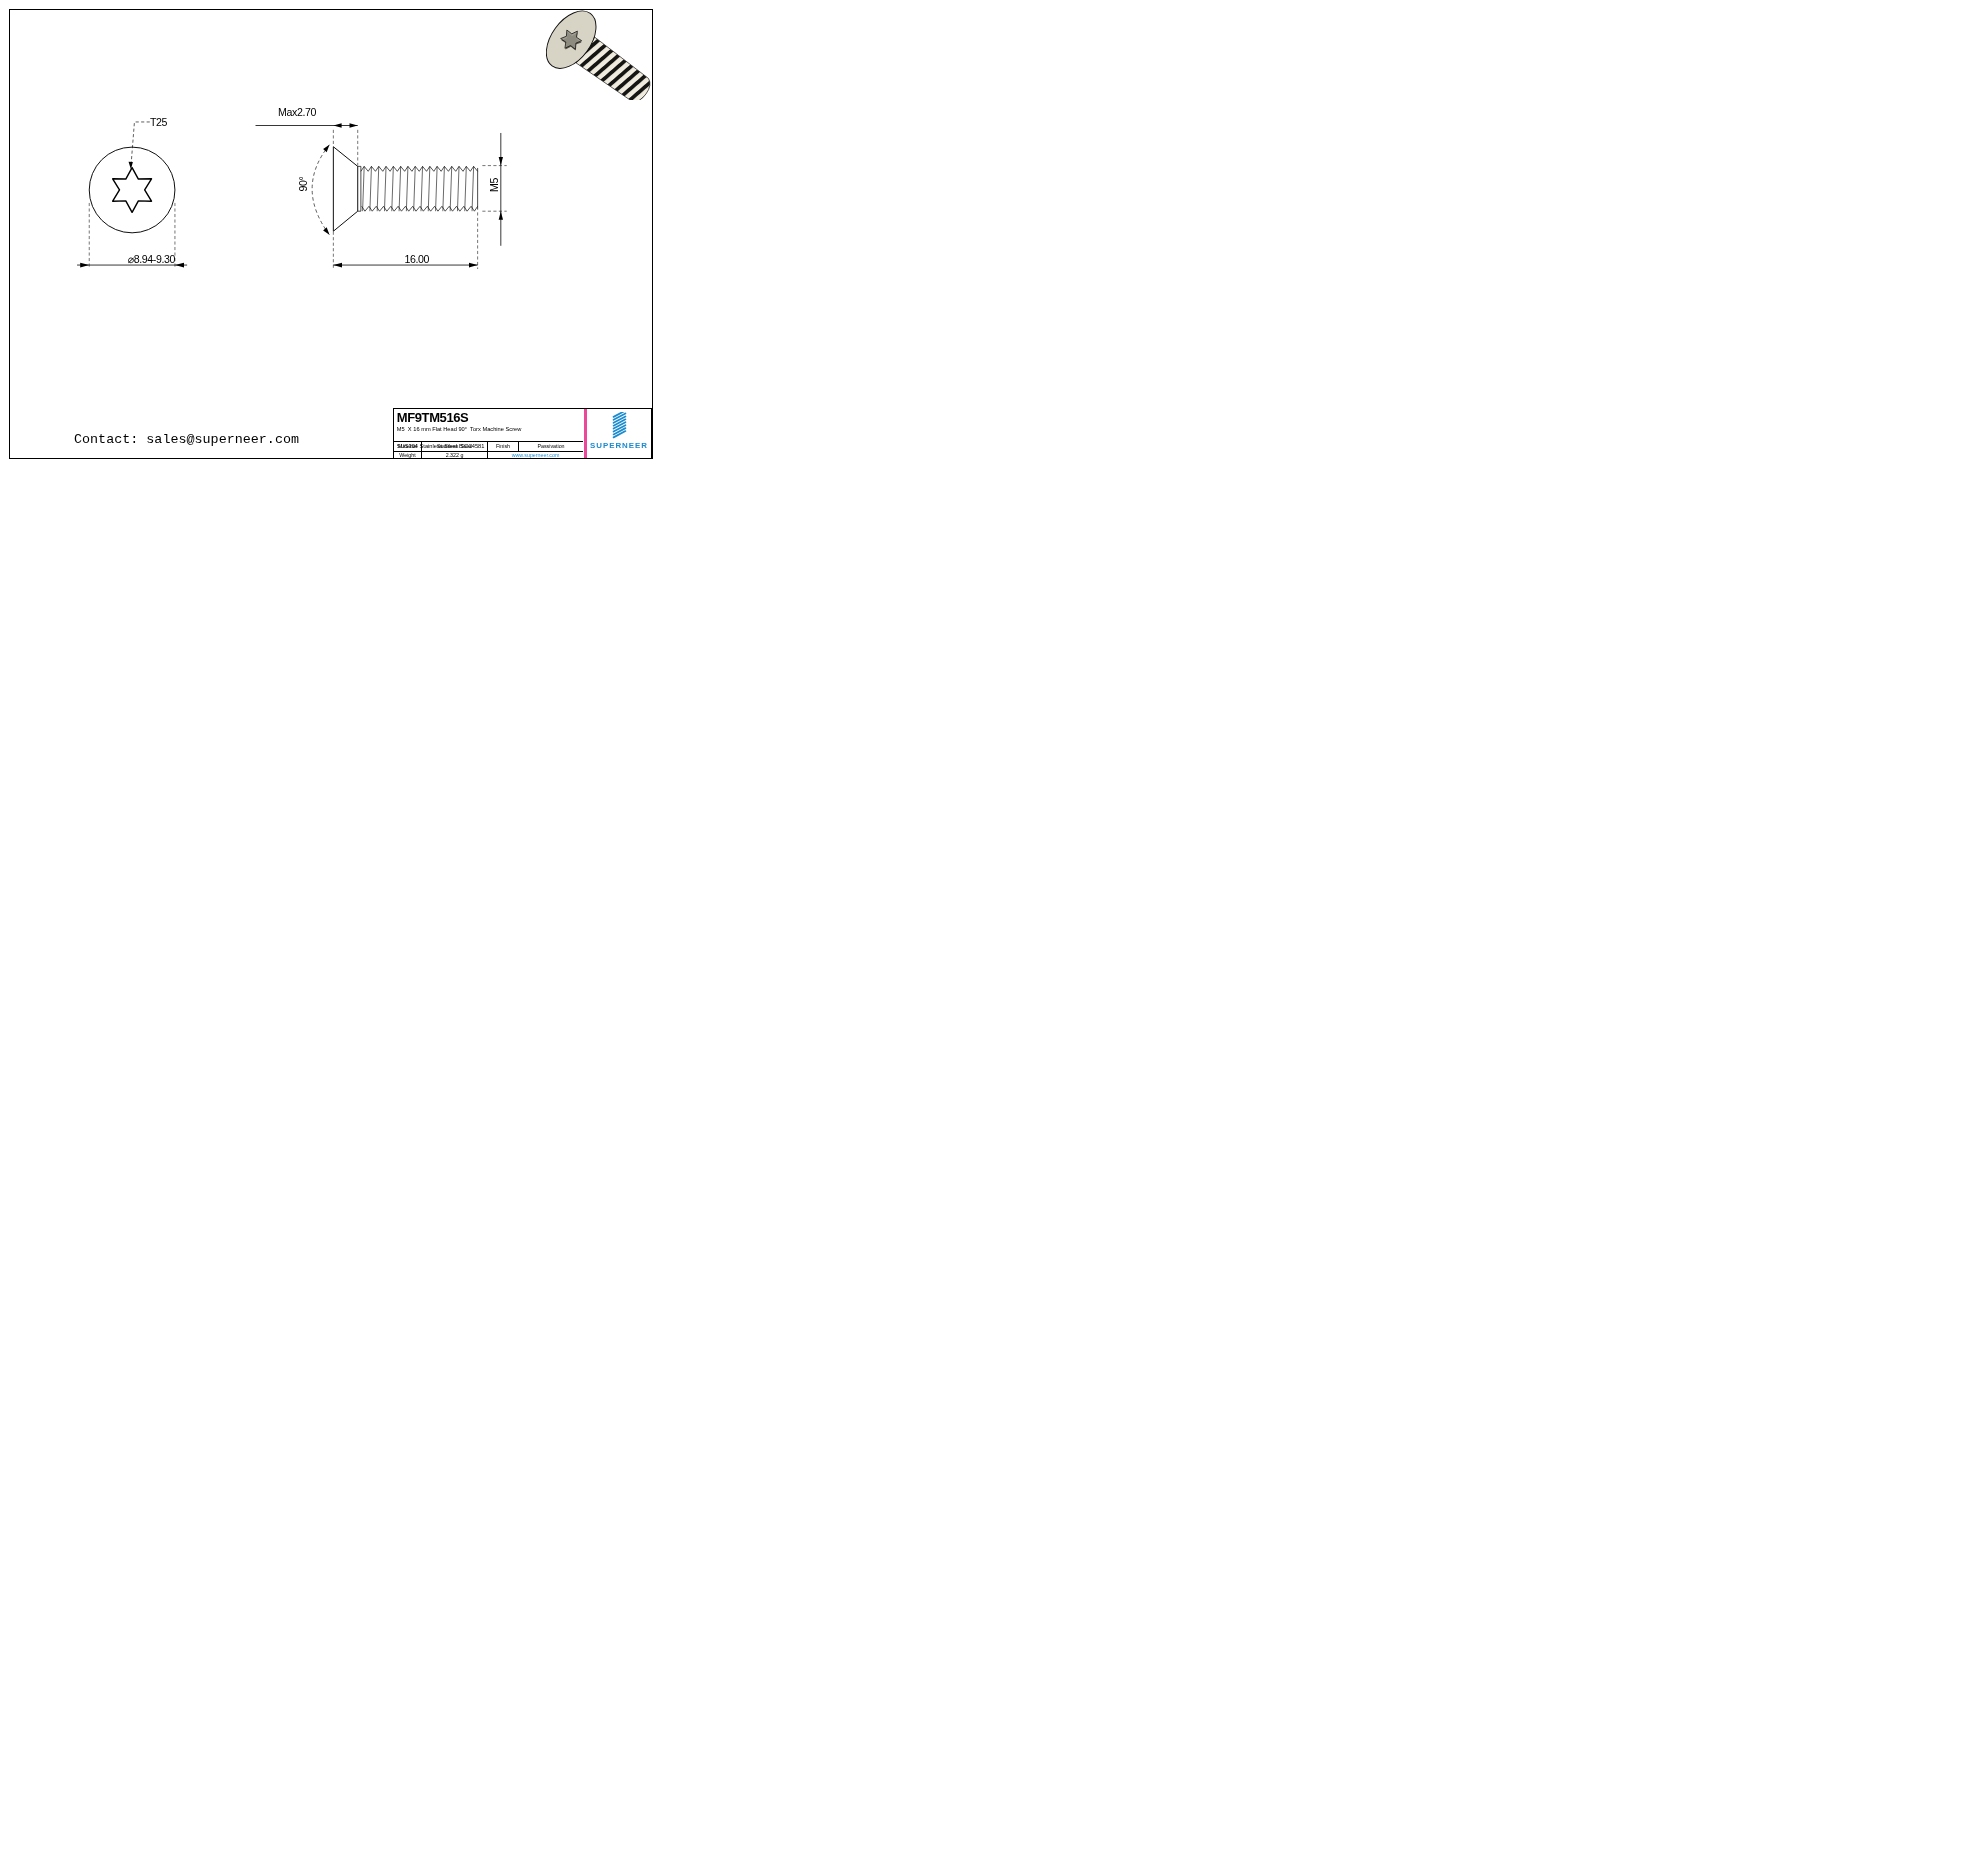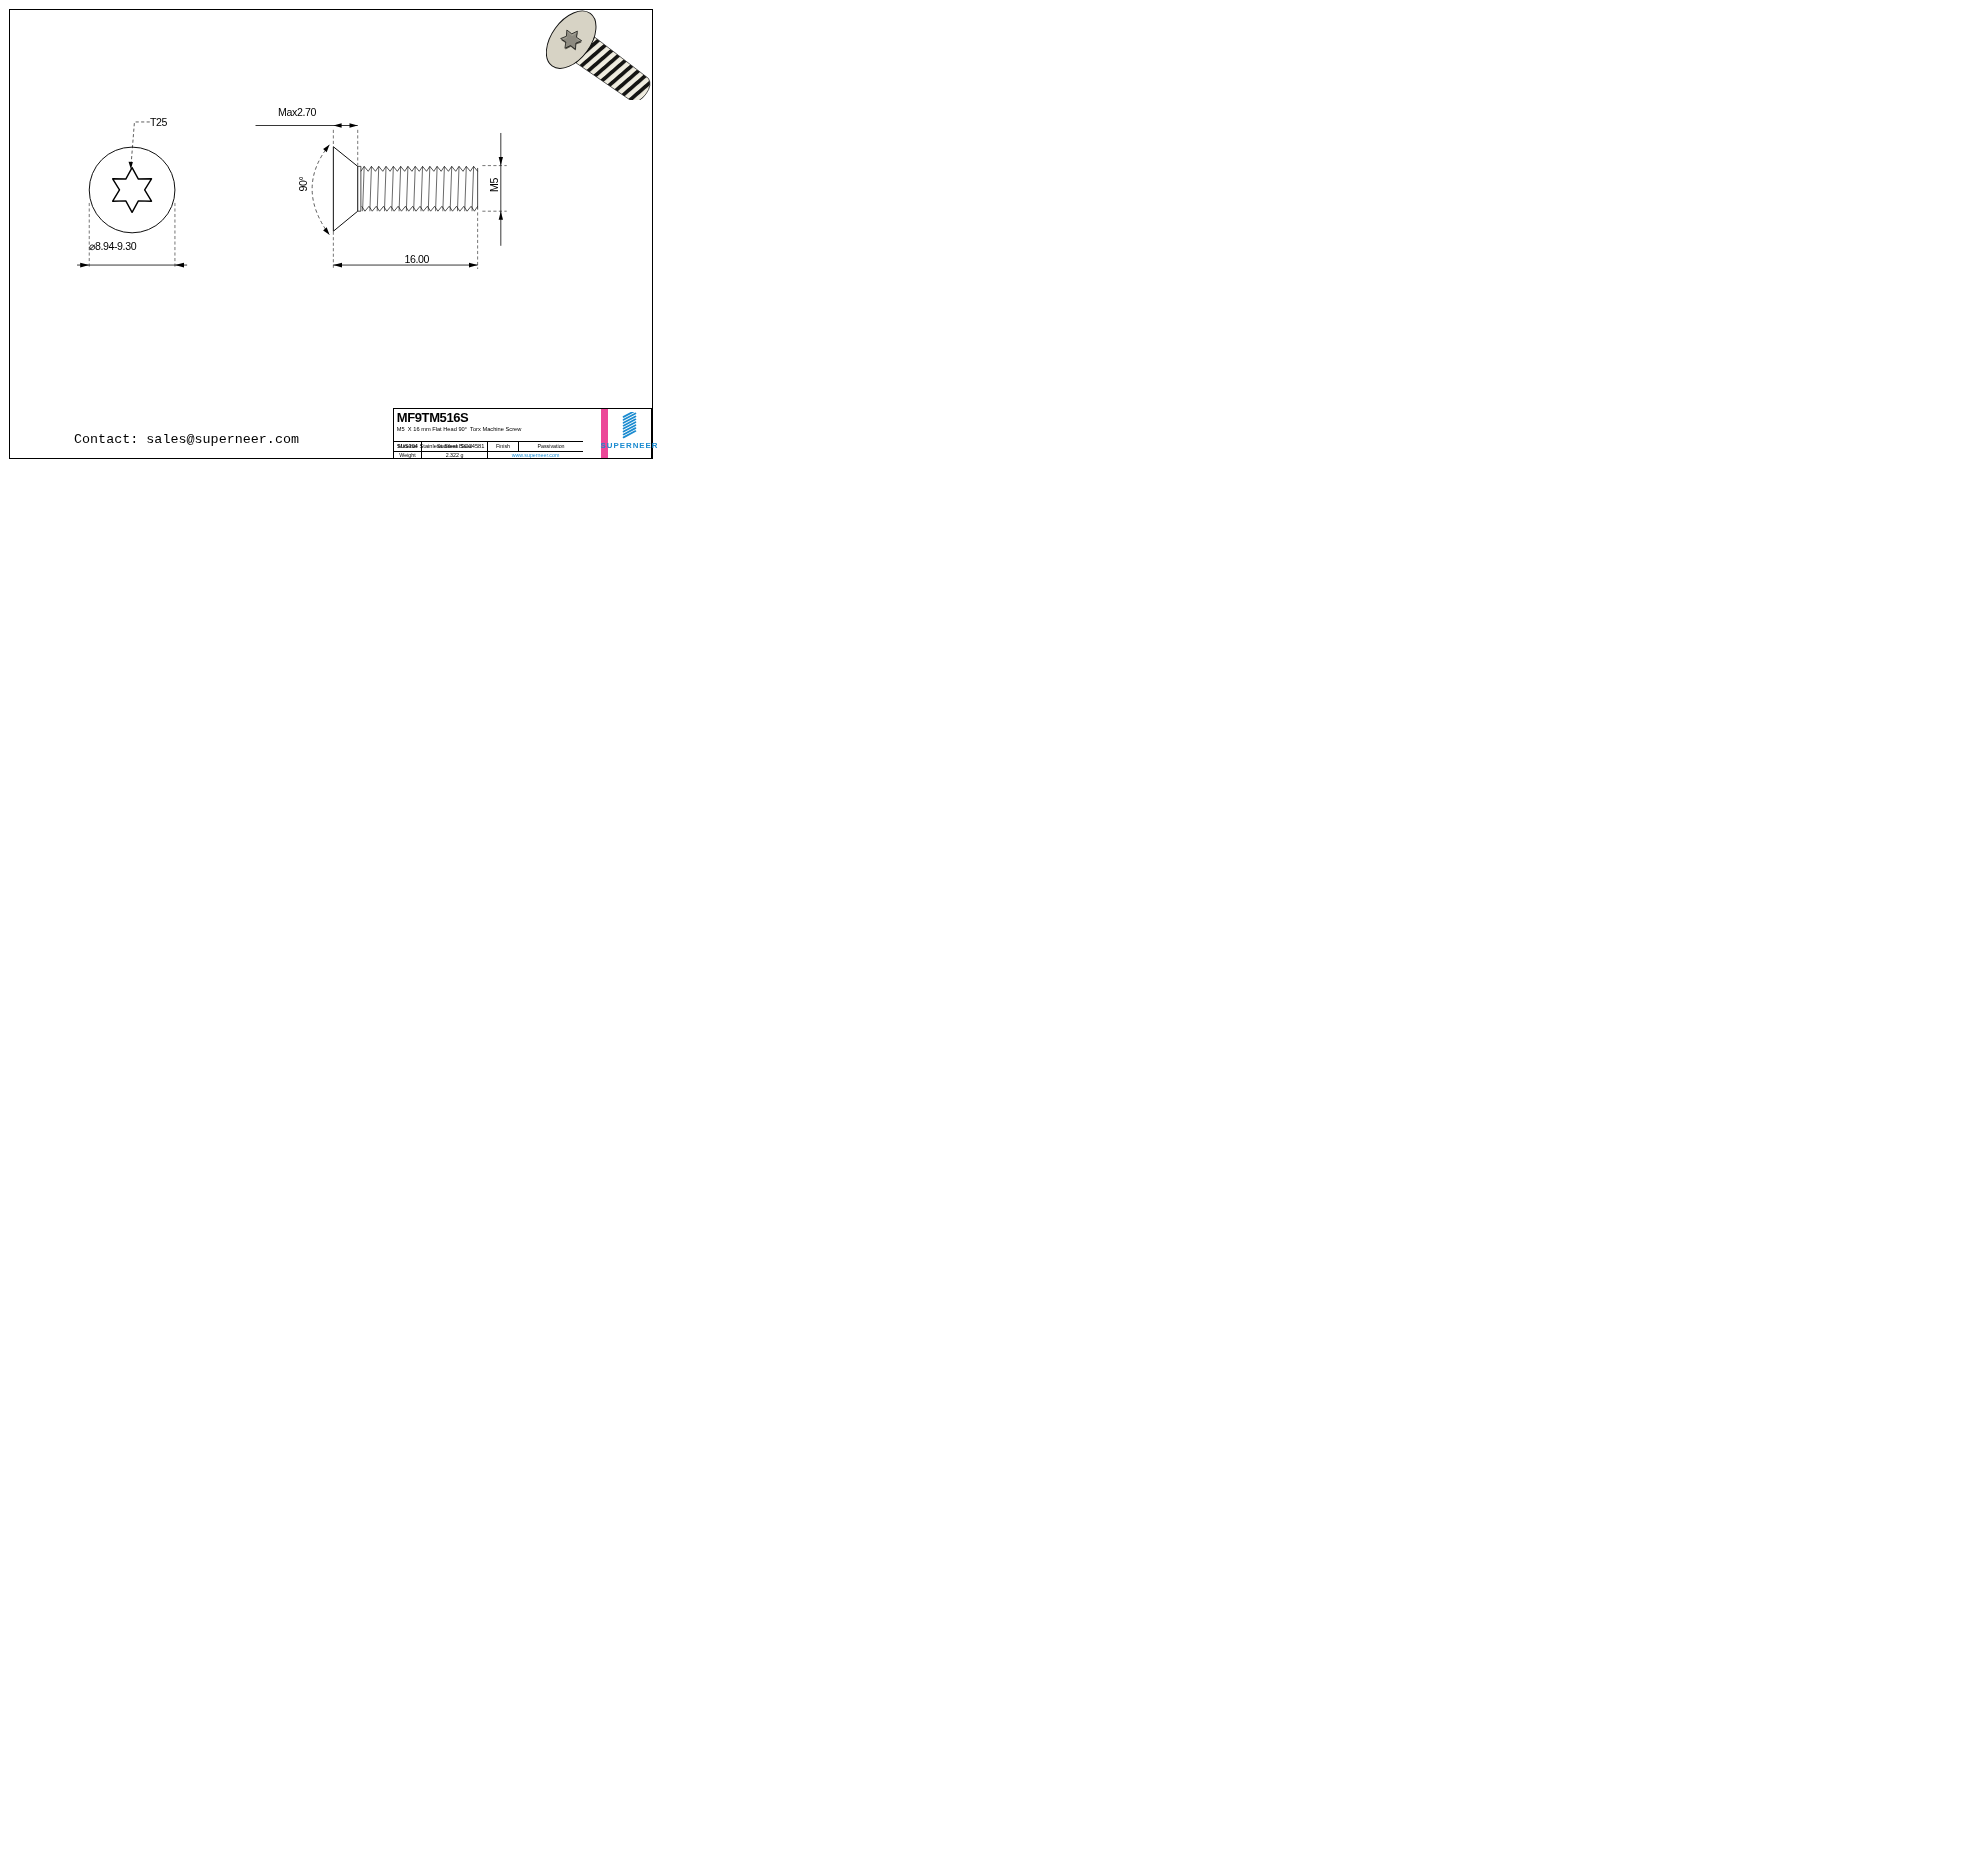--- a/index.html
+++ b/index.html
@@ -21,21 +21,21 @@
   .tb-part { font-size:13px; font-weight:bold; letter-spacing:-0.4px; line-height:1.05; }
   .tb-desc { font-size:5.7px; line-height:1.42; white-space:pre; margin-top:1.2px; }
   .tb-table { position:absolute; left:0; top:32px; width:189px; bottom:0;
               border-top:1px solid #000; display:grid;
               grid-template-columns:27px 66px 31px 1fr; grid-template-rows:8.5px 1fr; }
   .tb-cell { border-left:0.8px solid #000; display:flex; align-items:center; justify-content:center;
              font-size:5.3px; overflow:hidden; white-space:nowrap; }
   .tb-cell.first { border-left:none; }
   .tb-cell.r2 { border-top:0.8px solid #000; }
   .tb-link { color:#1e8fd6; }
-  .tb-logo { position:absolute; right:0; top:0; width:50px; height:100%; border-left:7px solid #ec4899;
+  .tb-logo { position:absolute; right:0; top:0; width:67px; height:100%; border-left:3px solid #ec4899;
              display:flex; flex-direction:column; align-items:center; justify-content:flex-start; }
   .brand { color:#1b8bd0; font-weight:bold; font-size:7.9px; letter-spacing:1px; margin-top:1.6px; white-space:nowrap; }
   .logo-stripes { margin-top:3.1px; }
 
   .screw3d { position:absolute; left:546px; top:6.3px; }
 </style>
 </head>
 <body>
 
 <div class="page">
@@ -79,21 +79,21 @@
       <polygon points="1215,674 1193,668 1193,680" fill="#000"></polygon>
 
       <path d="M1227,421 L1289,421 M1227,537 L1289,537" fill="none" stroke="#000" stroke-width="1.4" stroke-dasharray="8 6"></path>
       <line x1="1274" y1="338" x2="1274" y2="625" stroke="#000" stroke-width="2"></line>
       <polygon points="1274,421 1268.5,399 1279.5,399" fill="#000"></polygon>
       <polygon points="1274,537 1268.5,559 1279.5,559" fill="#000"></polygon>
     </g>
   </svg>
 
   <div class="dim-label" style="left:150px; top:116px;">T25</div>
-  <div class="dim-label" style="left:89px; top:240px; width:86px; text-align:left;">⌀8.94-9.30</div>
+  <div class="dim-label" style="left:89px; top:253px; width:86px; text-align:right;">⌀8.94-9.30</div>
   <div class="dim-label" style="left:255px; top:106px; width:84px; text-align:center;">Max2.70</div>
   <div class="dim-label rot" style="left:292px; top:178px; width:22px;">90°</div>
   <div class="dim-label rot" style="left:484px; top:179px; width:19px;">M5</div>
   <div class="dim-label" style="left:382px; top:253px; width:47px; ">16.00</div>
 
   <svg class="screw3d" width="113" height="94" viewBox="0 0 288 240">
     <defs>
       <pattern id="thr" patternUnits="userSpaceOnUse" width="21" height="120" patternTransform="rotate(13)">
         <rect x="0" y="0" width="21" height="120" fill="#efecdf"></rect>
         <rect x="0" y="0" width="9.5" height="120" fill="#151513"></rect>

